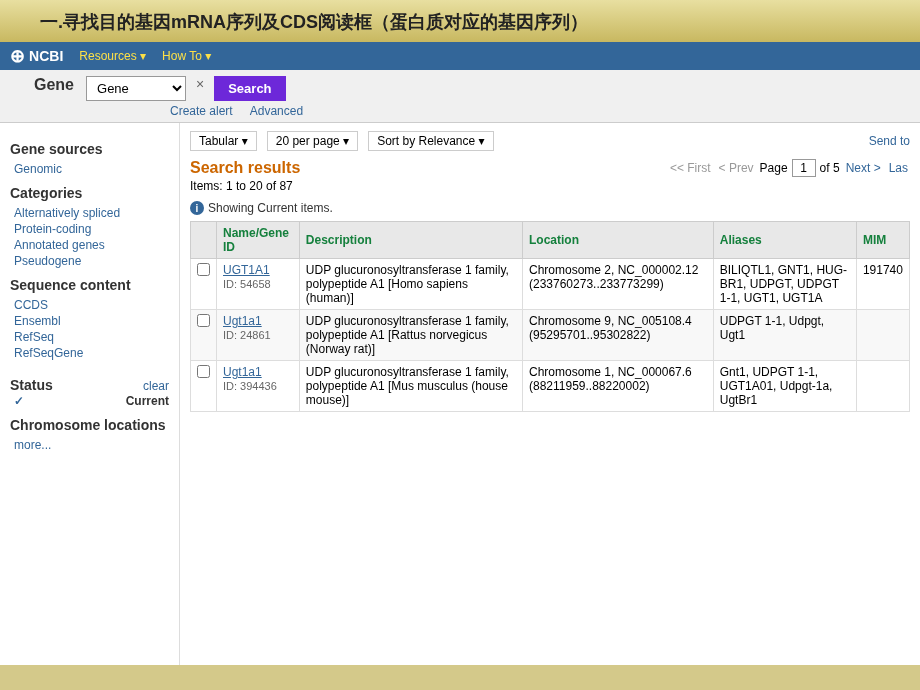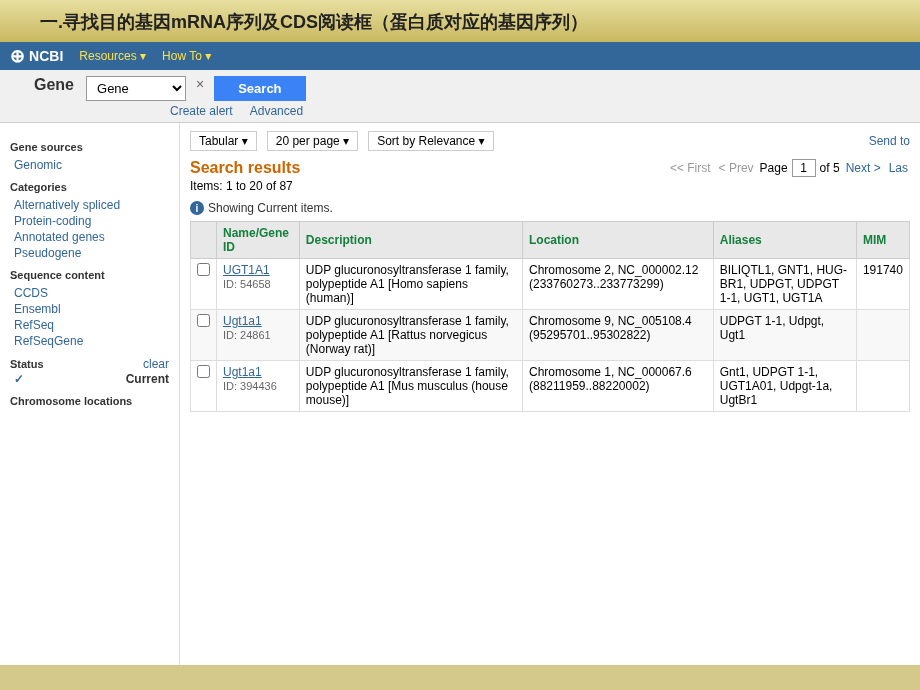--- a/index.html
+++ b/index.html
@@ -84,24 +84,24 @@
     }
     .clear-btn {
       background: none;
       border: none;
       font-size: 14px;
       cursor: pointer;
       color: #666;
       padding: 0 4px;
     }
     .search-btn {
-      background: #3b82f6;
+      background: #6d28d9;
       color: white;
       border: none;
-      padding: 5px 24px;
+      padding: 5px 14px;
       font-size: 13px;
       cursor: pointer;
       font-weight: bold;
     }
     .search-sub-row {
       margin-top: 3px;
       padding-left: 160px;
       display: flex;
       gap: 17px;
     }
@@ -122,21 +122,21 @@
     
     .sidebar {
       width: 180px;
       min-width: 180px;
       border-right: 1px solid #ddd;
       padding: 10px 10px;
       background: white;
       overflow-y: auto;
     }
     .sidebar-section-title {
-      font-size: 11px;
+      font-size: 14px;
       font-weight: bold;
       color: #333;
       margin-top: 8px;
       margin-bottom: 4px;
     }
     .sidebar-item {
       font-size: 12px;
       color: #336699;
       padding: 1px 0 1px 4px;
       cursor: pointer;
@@ -346,30 +346,33 @@
     <div class="sidebar-item">
         <span>Ensembl</span>
       </div>
     <div class="sidebar-item">
         <span>RefSeq</span>
       </div>
     <div class="sidebar-item">
         <span>RefSeqGene</span>
       </div>
 
-    <div style="display:flex; align-items:center; margin-top:8px;">
+    <div style="display:flex; align-items:flex-end; margin-top:16px;">
       <span class="sidebar-section-title" style="margin:0;">Status</span>
       <a class="search-sub-link" style="margin-left:auto;">clear</a>
     </div>
     <div class="sidebar-item current">
       <span class="check">✓</span>
       <span>Current</span>
     </div>
 
     <div class="sidebar-section-title" style="margin-top:8px;">Chromosome locations</div>
+    <div class="sidebar-item">
+        <span>more...</span>
+      </div>
   </div>
 
   <div class="results-area">
 
     <div class="results-toolbar">
       <button class="toolbar-btn">Tabular ▾</button>
       <button class="toolbar-btn">20 per page ▾</button>
       <button class="toolbar-btn">Sort by Relevance ▾</button>
       <span class="send-to-btn">Send to</span>
     </div>

